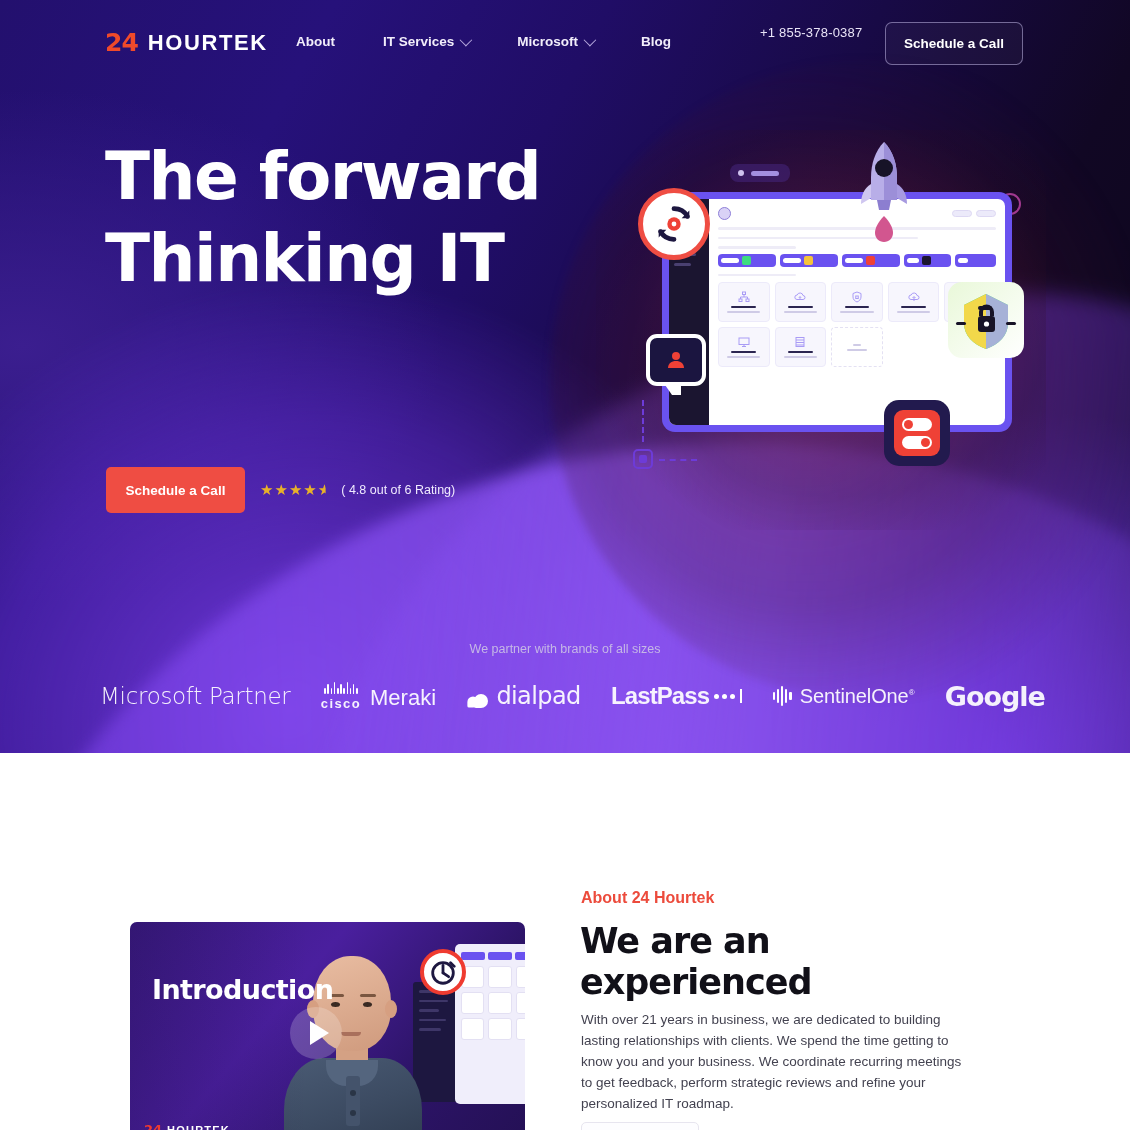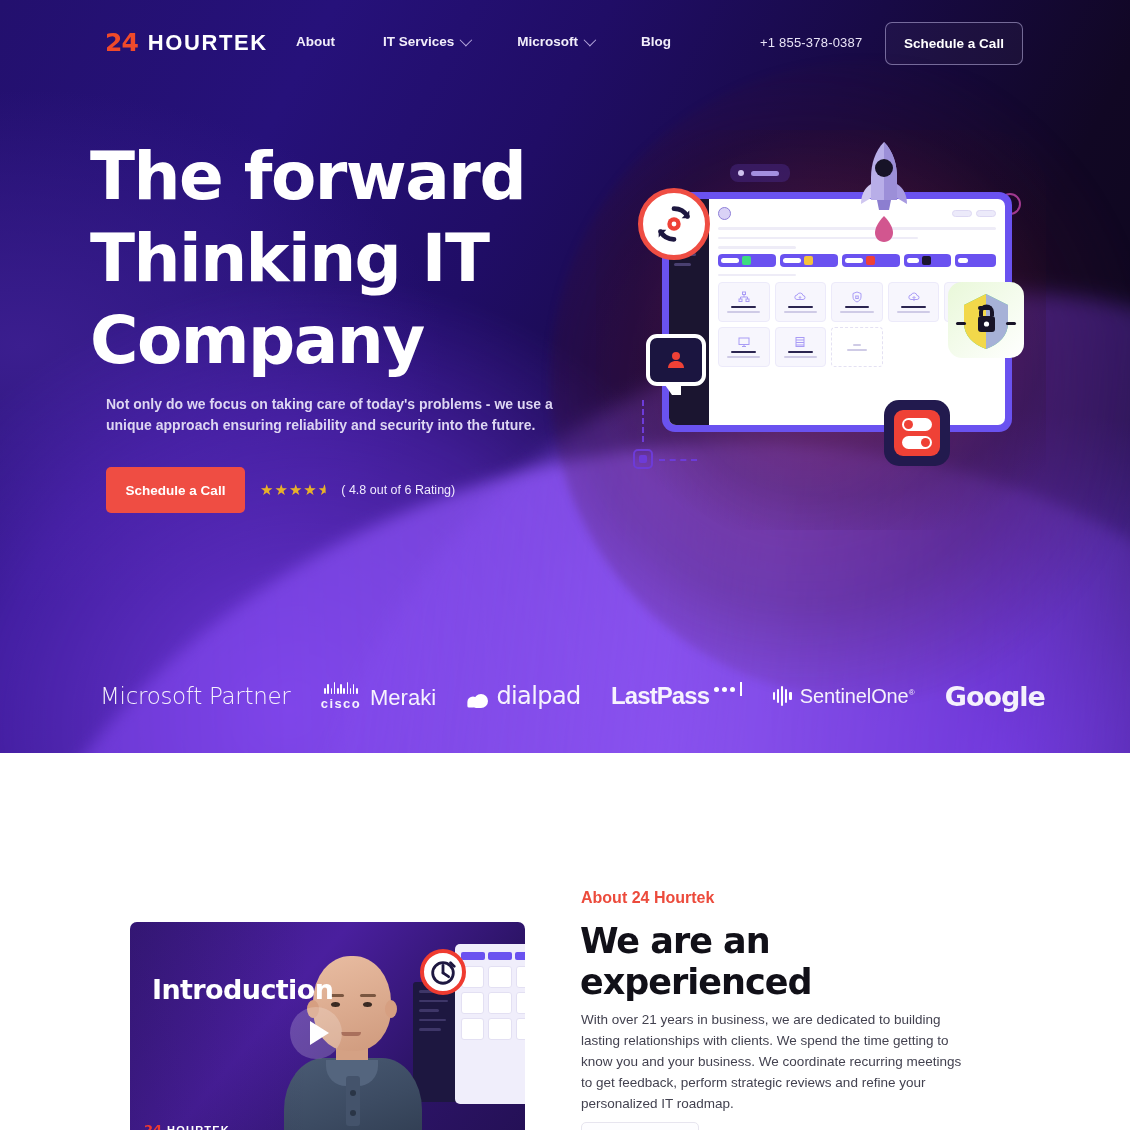--- a/index.html
+++ b/index.html
@@ -73,36 +73,36 @@
   .nav-link {
     display: flex; align-items: center; gap: 6px;
     color: #f2eefb; font-size: 13.5px; font-weight: bold;
     margin-right: 48px; cursor: pointer; white-space: nowrap;
   }
   .chev {
     width: 9px; height: 9px; border-right: 1.6px solid #b6a8dd;
     border-bottom: 1.6px solid #b6a8dd; transform: rotate(45deg) translateY(-2px);
   }
   .nav-phone {
-    position: absolute; left: 760px; top: 35px;
+    position: absolute; left: 760px; top: 25px;
     color: #e9e4f7; font-size: 13px; letter-spacing: 0.2px; white-space: nowrap;
   }
   .nav-cta {
     position: absolute; left: 885px; top: 22px;
     width: 138px; height: 43px; border-radius: 7px;
     border: 1px solid rgba(190,180,225,0.55);
     background: rgba(255,255,255,0.035);
     color: #ffffff; font-size: 13.5px; font-weight: bold;
     display: flex; align-items: center; justify-content: center;
     cursor: pointer;
   }
 
   
   .hero-title {
-    position: absolute; left: 90px; top: 136px;
+    position: absolute; left: 105px; top: 136px;
     width: 470px;
     color: #ffffff; font-size: 66px; line-height: 82px;
     font-weight: bold; letter-spacing: -1.5px;
     font-family: "DejaVu Sans", sans-serif;
   }
   .hero-sub {
     position: absolute; left: 106px; top: 394px; width: 460px;
     color: #ddd6f2; font-size: 14px; line-height: 21px; font-weight: bold;
   }
   .hero-cta {
@@ -135,21 +135,21 @@
   .cisco-bars { display: flex; align-items: flex-end; gap: 1.6px; height: 12px; }
   .cisco-bars i { display: block; width: 1.6px; background: #fff; border-radius: 1px; }
   .cisco-word { font-size: 13px; font-weight: bold; letter-spacing: 1.4px; }
   .meraki-word { font-size: 22px; font-weight: 300; letter-spacing: 0px; }
   .plogo-dialpad { display: flex; align-items: flex-end; gap: 7px; }
   .dp-mark { position: relative; width: 23px; height: 17px; }
   .dp-mark span { position: absolute; width: 14px; height: 14px; background: #fff; border-radius: 50% 50% 50% 2px; }
   .dp-mark span:first-child { left: 0; top: 2px; transform: scale(0.8); }
   .dp-mark span:last-child { left: 8px; top: 1px; }
   .dialpad-word { font-size: 24px; font-weight: 400; letter-spacing: -0.6px; font-family: "DejaVu Sans", sans-serif; }
-  .plogo-lastpass { display: flex; align-items: flex-start; gap: 5px; }
+  .plogo-lastpass { display: flex; align-items: center; gap: 5px; }
   .lp-word { font-size: 24px; font-weight: bold; letter-spacing: -0.9px; }
   .lp-dots { display: flex; align-items: center; gap: 3px; }
   .lp-dots i { width: 5px; height: 5px; background: #fff; border-radius: 50%; display: block; }
   .lp-bar { width: 2px; height: 14px; background: #fff; display: block; margin-left: 2px; }
   .plogo-s1 { display: flex; align-items: center; gap: 8px; }
   .s1-mark { display: flex; align-items: center; gap: 1.8px; height: 20px; }
   .s1-mark i { display: block; width: 2.4px; background: #fff; border-radius: 1px; }
   .s1-word { font-size: 20px; font-weight: 400; letter-spacing: -0.1px; }
   .s1-word b { font-weight: 400; }
   .s1-tm { font-size: 8px; vertical-align: super; }
@@ -320,24 +320,22 @@
           </div>
         </div>
 
         <a class="nav-phone">+1 855-378-0387</a>
         <div class="nav-cta">Schedule a Call</div>
       </nav>
 
       <h1 class="hero-title">
         <span>The forward</span><br>
         <span>Thinking IT</span><br>
-        <span>Company</span>
       </h1>
 
-      <p class="hero-sub">Not only do we focus on taking care of today's problems - we use a unique approach ensuring reliability and security into the future.</p>
 
       <div class="hero-cta">Schedule a Call</div>
 
       <div class="rating-row">
         <span class="stars">
           <span>★</span>
             <span>★</span>
             <span>★</span>
             <span>★</span>
             <span style="clip-path:inset(0 42% 0 0)">★</span>
@@ -545,20 +543,21 @@
             <span class="tg">
                 <i></i>
               </span>
             <span class="tg on">
                 <i></i>
               </span>
           </div>
         </div>
       </div>
 
+      <div class="partners-label">We partner with brands of all sizes</div>
       <div class="partners">
 
         <div class="plogo">
           <span class="plogo-ms">Microsoft Partner</span>
         </div>
 
         <div class="plogo plogo-cisco">
           <span class="cisco-mark">
             <span class="cisco-bars">
               <i style="height:6px"></i>

